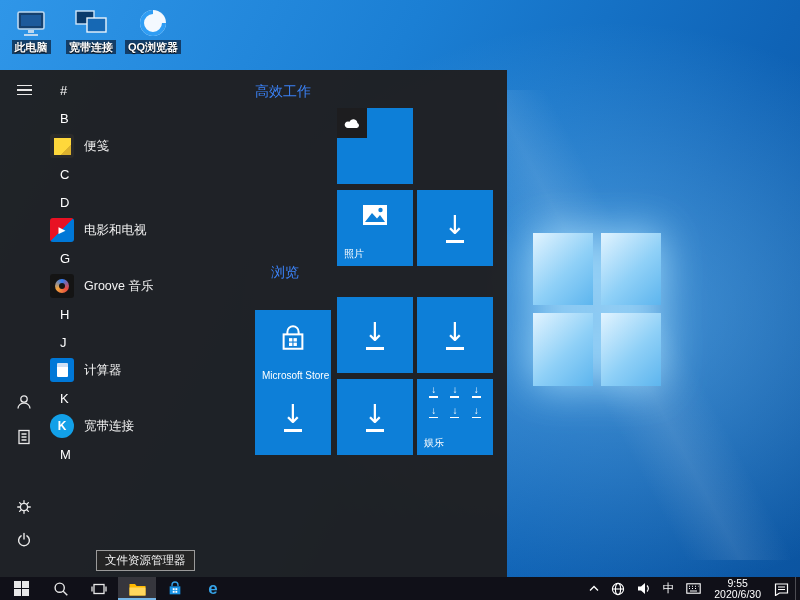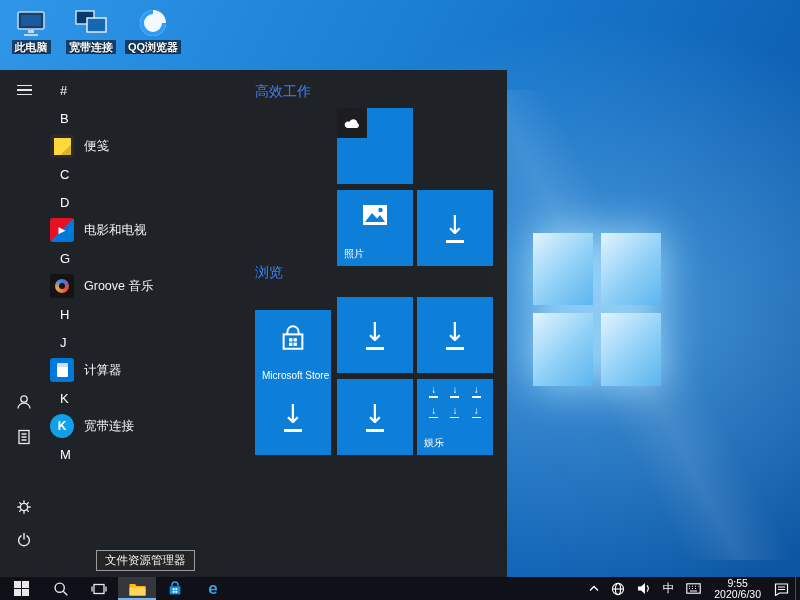--- a/index.html
+++ b/index.html
@@ -254,21 +254,21 @@
       <span class="tile-lbl">照片</span>
     </div>
 
     <div class="tile" style="left:417px;top:120px">
       <div class="dl-ic">
           <span class="ar">↓</span>
           <span class="bar"></span>
         </div>
     </div>
 
-    <div class="tg-title" style="left:255px;top:194px">浏览</div>
+    <div class="tg-title" style="left:271px;top:194px">浏览</div>
 
     <div class="tile" style="left:255px;top:240px">
       <div class="tile-cicon">
         <svg width="30" height="32" viewBox="0 0 24 25">
             <path d="M7.5 8 V6 a4.5 4.5 0 0 1 9 0 v2" fill="none" stroke="#fff" stroke-width="1.6"></path>
             <rect x="4.5" y="8" width="15" height="11.5" fill="none" stroke="#fff" stroke-width="1.6"></rect>
             <g fill="#fff">
               <rect x="8.8" y="11" width="2.7" height="2.7"></rect>
               <rect x="12.4" y="11" width="2.7" height="2.7"></rect>
               <rect x="8.8" y="14.6" width="2.7" height="2.7"></rect>

